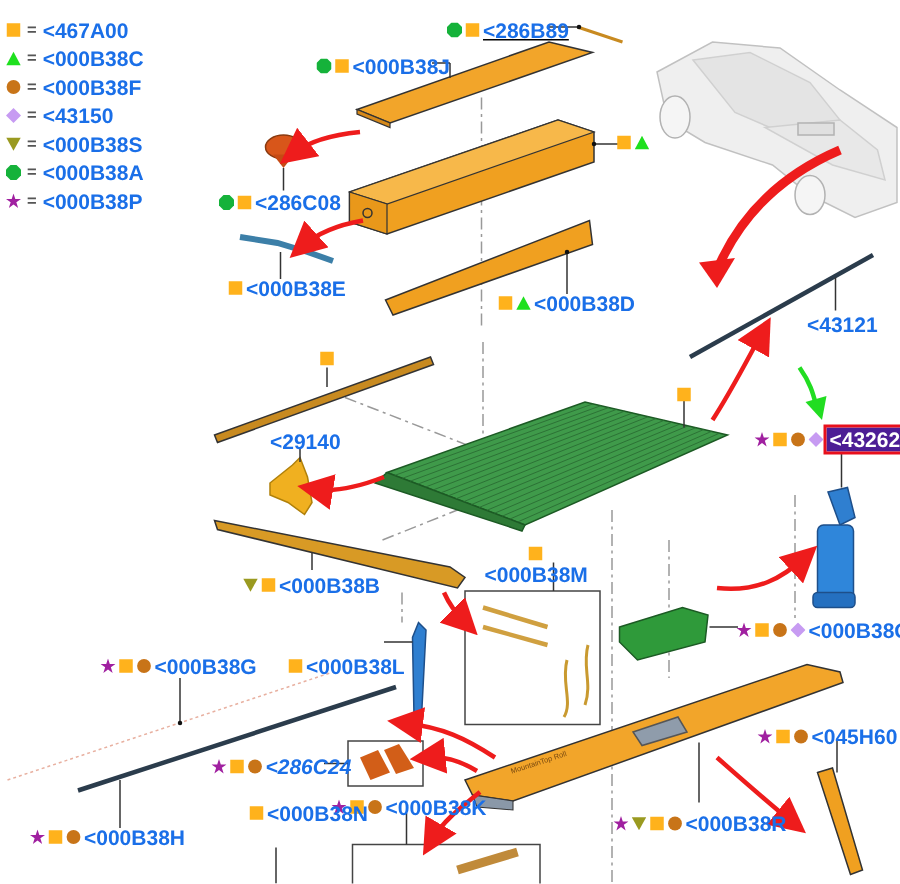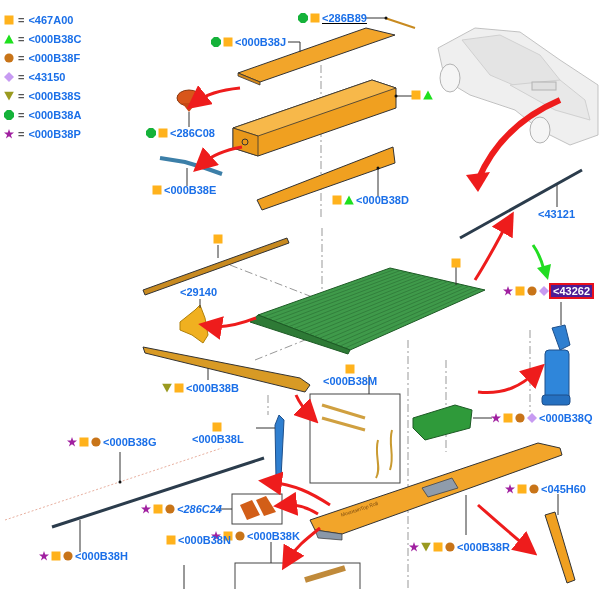--- a/index.html
+++ b/index.html
@@ -1,21 +1,21 @@
 <!DOCTYPE html>
 <html><head>
 <meta charset="utf-8">
 <style>
   html, body { margin:0; padding:0; background:#ffffff; }
   body { width:600px; height:589px; position:relative; overflow:hidden; font-family:"Liberation Sans", sans-serif; }
   #stage { position:absolute; left:0; top:0; width:600px; height:589px; }
   .legend { position:absolute; left:4px; top:10px; }
   .legend-row { height:19px; display:flex; align-items:center; font-size:11px; font-weight:bold; }
   .legend-row .eq { color:#555; margin:0 4px 0 3px; font-weight:bold; }
-  .lnk { color:#1a6fe8; font-weight:bold; font-size:11px; cursor:pointer; white-space:nowrap; }
+  .lnk { color:#1a6fe8; font-weight:bold; font-size:14px; cursor:pointer; white-space:nowrap; }
   .callout { position:absolute; display:flex; align-items:center; gap:1px; white-space:nowrap; }
   .sym { display:inline-block; width:10px; height:10px; position:relative; margin-right:1px; }
   .sym svg { position:absolute; left:0; top:0; width:10px; height:10px; }
   .hl { outline:2px solid #e8101c; background:#4c1d95; color:#ffffff; padding:0 2px; }
   svg.art { position:absolute; left:0; top:0; }
 </style>
 </head>
 <body>
 
 <div id="stage">
@@ -407,21 +407,21 @@
       <span class="lnk">&lt;000B38B</span>
     </div>
 <div class="callout" style="left:323px;top:364px;flex-direction:column;">
       <span class="sym">
         <svg viewBox="0 0 10 10">
           <rect x="0.5" y="0.5" width="9" height="9" fill="#ffb21c"></rect>
         </svg>
       </span>
       <span class="lnk">&lt;000B38M</span>
     </div>
-<div class="callout" style="left:192px;top:422px;flex-direction:column;">
+<div class="callout" style="left:192px;top:436px;">
       <span class="sym">
         <svg viewBox="0 0 10 10">
           <rect x="0.5" y="0.5" width="9" height="9" fill="#ffb21c"></rect>
         </svg>
       </span>
       <span class="lnk">&lt;000B38L</span>
     </div>
 <div class="callout" style="left:491px;top:412px;">
       <span class="sym">
         <svg viewBox="0 0 10 10">
@@ -492,21 +492,21 @@
           <rect x="0.5" y="0.5" width="9" height="9" fill="#ffb21c"></rect>
         </svg>
       </span>
       <span class="sym">
         <svg viewBox="0 0 10 10">
           <circle cx="5" cy="5" r="4.6" fill="#c87418"></circle>
         </svg>
       </span>
       <span class="lnk">&lt;286C24</span>
     </div>
-<div class="callout" style="left:211px;top:530px;text-align:right;">
+<div class="callout" style="left:221px;top:530px;text-align:right;">
       <span class="sym">
         <svg viewBox="0 0 10 10">
           <polygon points="5,0 6.2,3.6 10,3.6 6.9,5.9 8.1,9.6 5,7.3 1.9,9.6 3.1,5.9 0,3.6 3.8,3.6" fill="#a020a0"></polygon>
         </svg>
       </span>
       <span class="sym">
         <svg viewBox="0 0 10 10">
           <rect x="0.5" y="0.5" width="9" height="9" fill="#ffb21c"></rect>
         </svg>
       </span>
@@ -533,21 +533,21 @@
           <rect x="0.5" y="0.5" width="9" height="9" fill="#ffb21c"></rect>
         </svg>
       </span>
       <span class="sym">
         <svg viewBox="0 0 10 10">
           <circle cx="5" cy="5" r="4.6" fill="#c87418"></circle>
         </svg>
       </span>
       <span class="lnk">&lt;000B38R</span>
     </div>
-<div class="callout" style="left:39px;top:550px;">
+<div class="callout" style="left:20px;top:550px;">
       <span class="sym">
         <svg viewBox="0 0 10 10">
           <polygon points="5,0 6.2,3.6 10,3.6 6.9,5.9 8.1,9.6 5,7.3 1.9,9.6 3.1,5.9 0,3.6 3.8,3.6" fill="#a020a0"></polygon>
         </svg>
       </span>
       <span class="sym">
         <svg viewBox="0 0 10 10">
           <rect x="0.5" y="0.5" width="9" height="9" fill="#ffb21c"></rect>
         </svg>
       </span>

